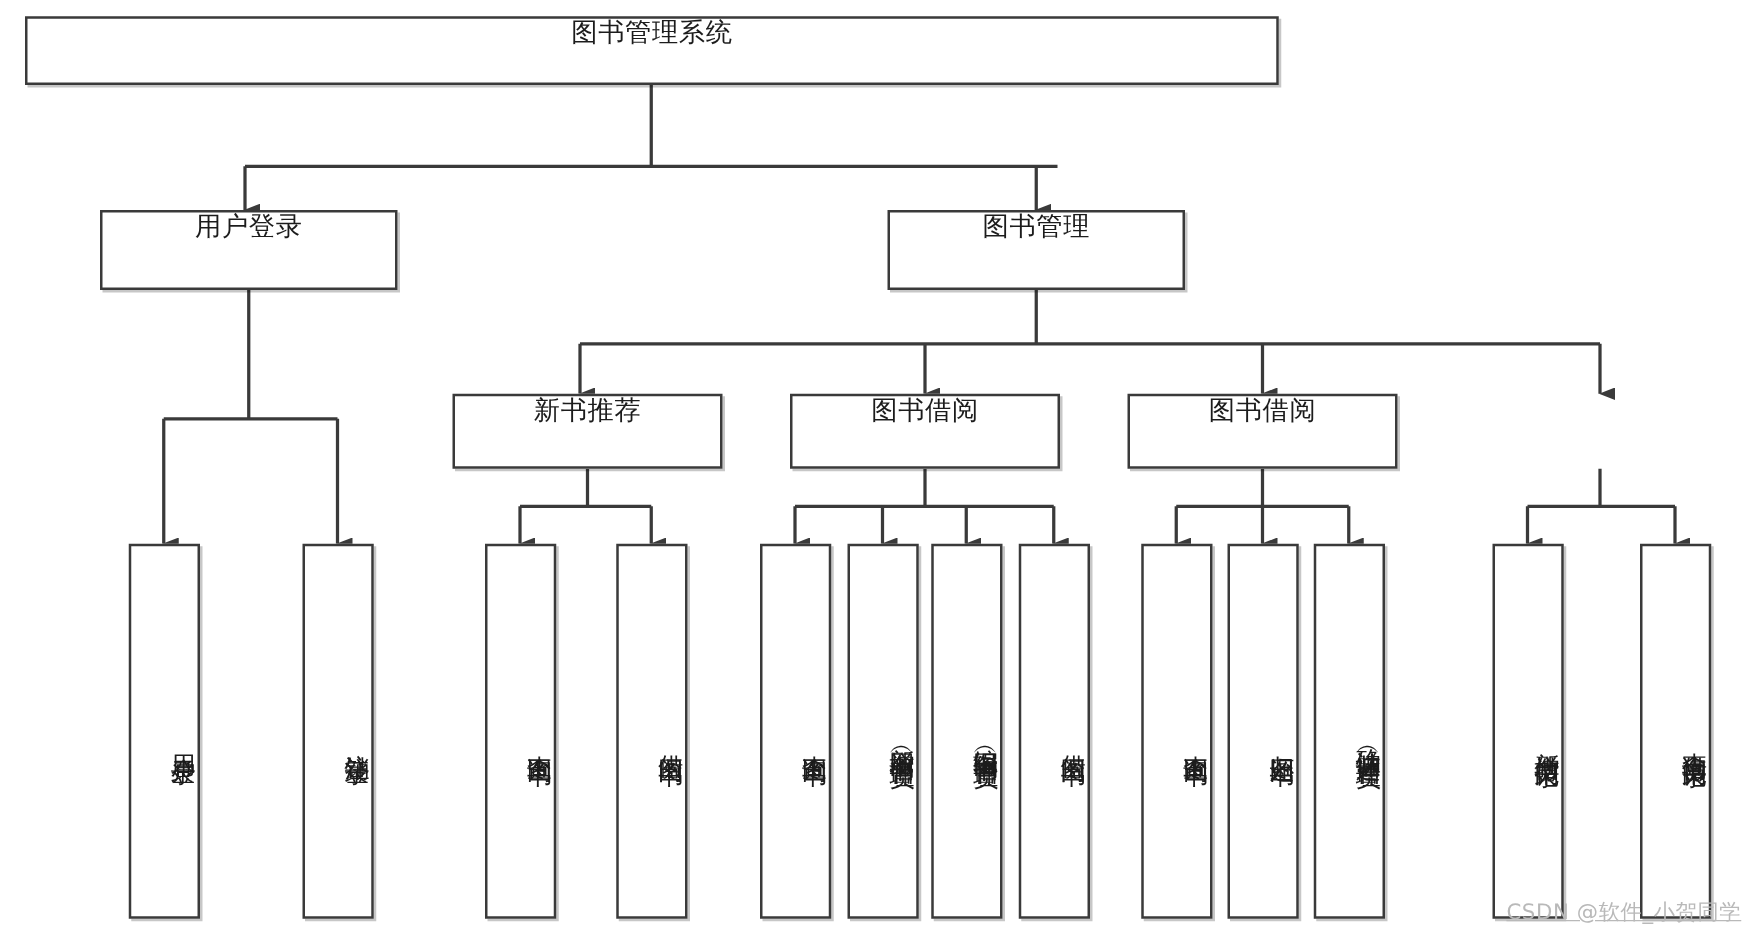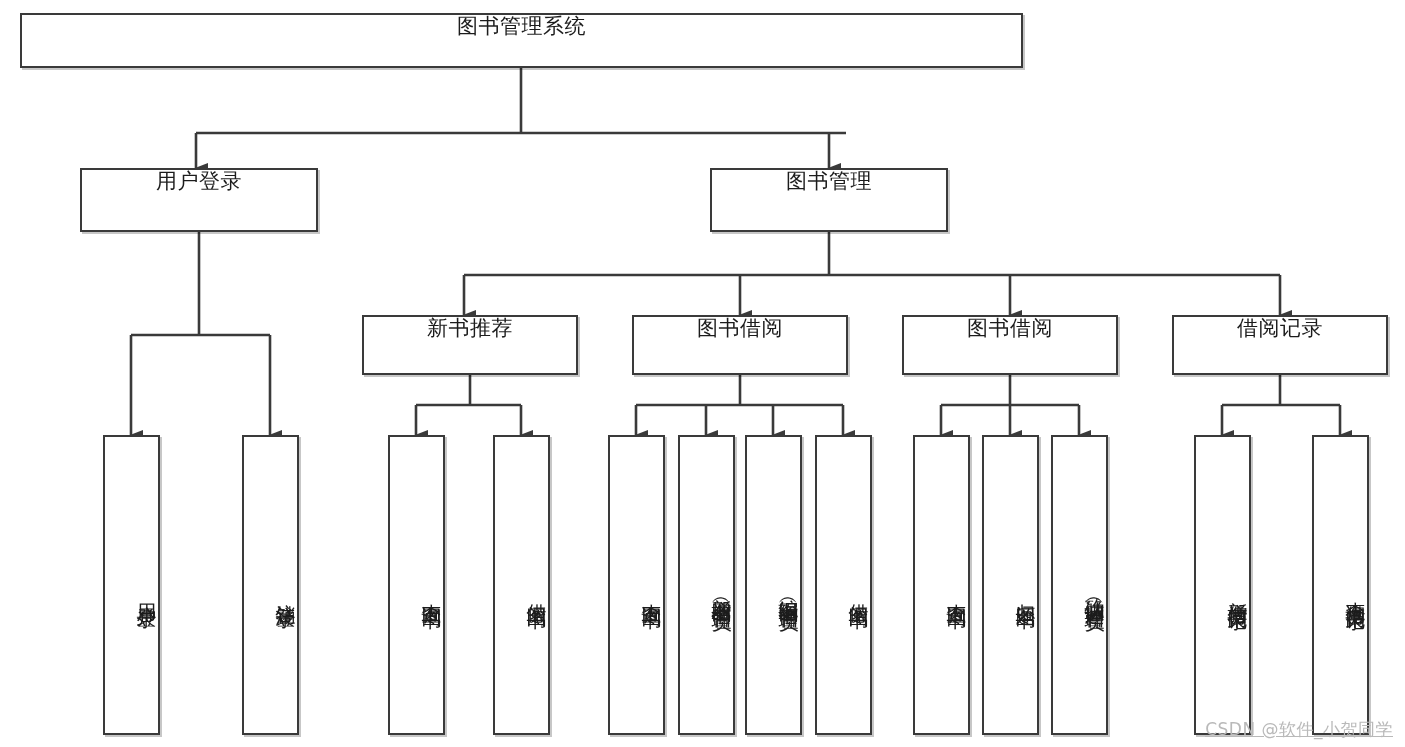--- a/index.html
+++ b/index.html
@@ -136,23 +136,20 @@
 
   <div class="node horiz" style="left:710px; top:168px; width:238px; height:64px;">
     <span class="label">图书管理</span>
   </div>
   <div class="node horiz" style="left:632px; top:315px; width:216px; height:60px;">
     <span class="label">图书借阅</span>
   </div>
   <div class="node horiz" style="left:902px; top:315px; width:216px; height:60px;">
     <span class="label">图书借阅</span>
   </div>
-  <div class="node horiz" style="left:1172px; top:315px; width:216px; height:60px;">
-    <span class="label">借阅记录</span>
-  </div>
 
   <div class="node vert" style="left:103px; top:435px; width:57px; height:300px;">
     <span class="label">用户登录</span>
   </div>
   <div class="node vert" style="left:242px; top:435px; width:57px; height:300px;">
     <span class="label">注销登录</span>
   </div>
 
   <div class="node vert" style="left:388px; top:435px; width:57px; height:300px;">
     <span class="label">查询图书</span>

